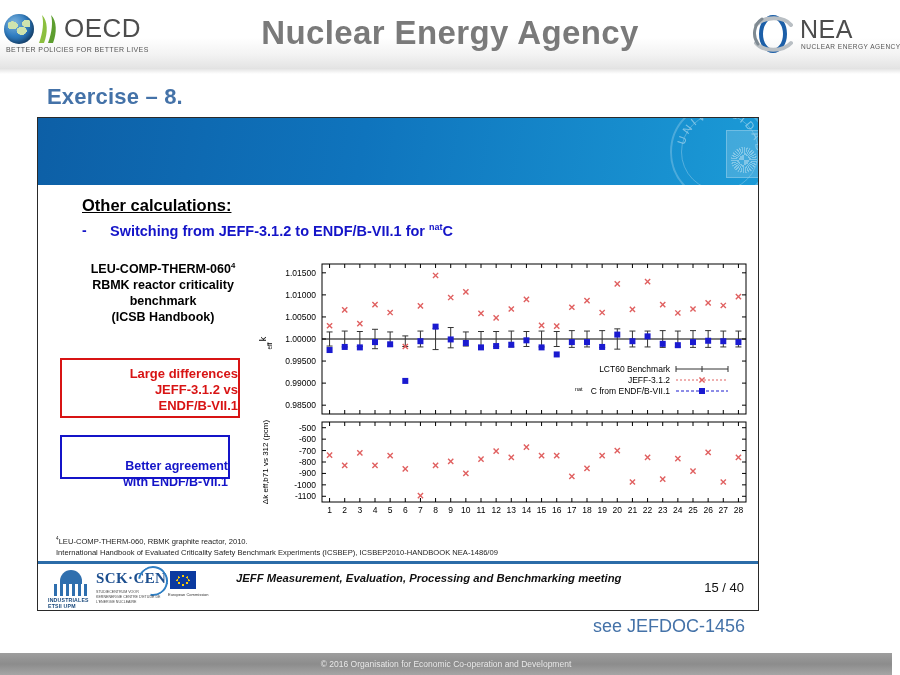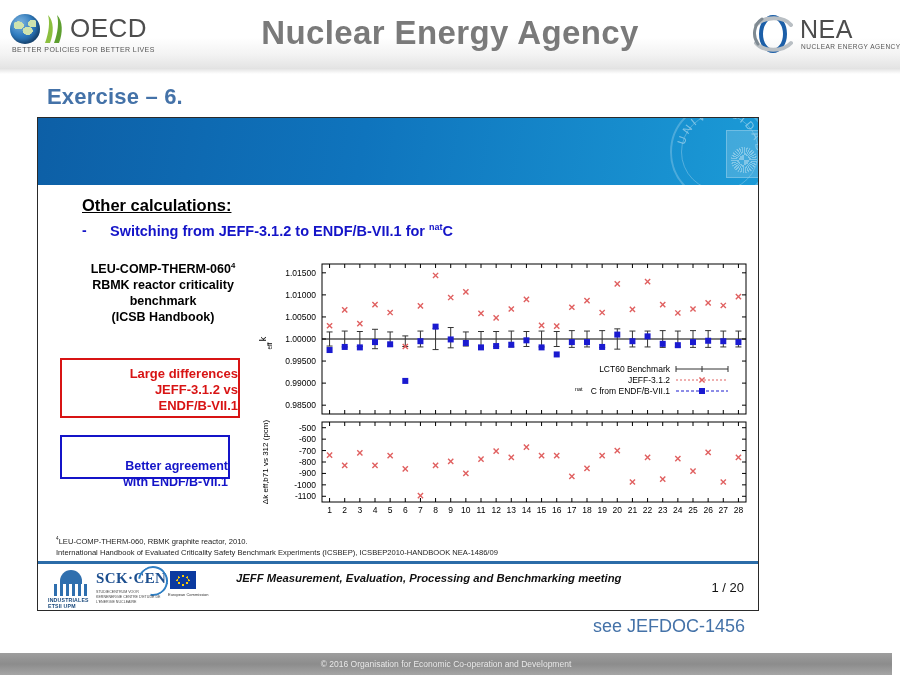--- a/index.html
+++ b/index.html
@@ -11,21 +11,21 @@
   
   #topbar{
     position:absolute;left:0;top:0;width:900px;height:68px;
     background:linear-gradient(#ffffff 0%,#ffffff 55%,#f3f3f3 80%,#e4e4e4 100%);
     border-bottom:1px solid #d8d8d8;
   }
   #topbar:after{
     content:"";position:absolute;left:0;bottom:-6px;width:900px;height:6px;
     background:linear-gradient(#e0e0e0,#ffffff);
   }
-  .oecd-logo{position:absolute;left:10px;top:12px;width:150px;height:48px;}
+  .oecd-logo{position:absolute;left:4px;top:12px;width:150px;height:48px;}
   .globe{
     position:absolute;left:0;top:2px;width:30px;height:30px;border-radius:50%;
     background:radial-gradient(circle at 34% 30%,#7fb4dd 0%,#2f7cc0 45%,#14487e 100%);
     box-shadow:inset -2px -2px 4px rgba(0,0,0,.35);
   }
   .globe:after{
     content:"";position:absolute;left:4px;top:6px;width:22px;height:18px;
     background:
       radial-gradient(ellipse at 20% 30%,#cfe3ae 0 22%,transparent 23%),
       radial-gradient(ellipse at 62% 60%,#cfe3ae 0 26%,transparent 27%),
@@ -220,21 +220,21 @@
       <ellipse cx="23" cy="22" rx="12" ry="17" fill="none" stroke="#1c5fa8" stroke-width="4"></ellipse>
       <path d="M6 13 C14 4 34 4 41 13" fill="none" stroke="#b9bfc4" stroke-width="4" stroke-linecap="round"></path>
       <path d="M41 31 C33 40 13 40 6 31" fill="none" stroke="#b9bfc4" stroke-width="4" stroke-linecap="round"></path>
       <path d="M8 32 C2 24 4 12 12 7" fill="none" stroke="#7f8a92" stroke-width="3" stroke-linecap="round"></path>
     </svg>
     <div class="nea-word">NEA</div>
     <div class="nea-tag">NUCLEAR ENERGY AGENCY</div>
   </div>
 </div>
 
-<div id="exercise-title">Exercise – 6.</div>
+<div id="exercise-title">Exercise – 8.</div>
 
 <div id="slide">
 
   <div id="slide-header">
     <div id="slide-header-title">BR1 criticality calculations</div>
     <div class="seal">
       <svg class="seal-txt" viewBox="0 0 96 96">
         <defs>
             <path id="sealArc" d="M12,48 A36,36 0 0 1 84,48"></path>
           </defs>
@@ -663,18 +663,18 @@
 CENTRE D'ETUDE DE L'ENERGIE NUCLEAIRE</div>
     </div>
     <div class="f-logo" id="logo-eu">
       <div class="eu-flag"></div>
       <div class="eu-stars"></div>
       <div class="eu-txt">European Commission</div>
     </div>
     <div id="footer-meeting">
       <span>JEFF Measurement, Evaluation, Processing and Benchmarking meeting</span>
     </div>
-    <div id="page-num">1 / 20</div>
+    <div id="page-num">15 / 40</div>
   </div>
 </div>
 
 <div id="see-doc">see JEFDOC-1456</div>
 <div id="copyright">© 2016 Organisation for Economic Co-operation and Development</div>
 
 </body></html>

